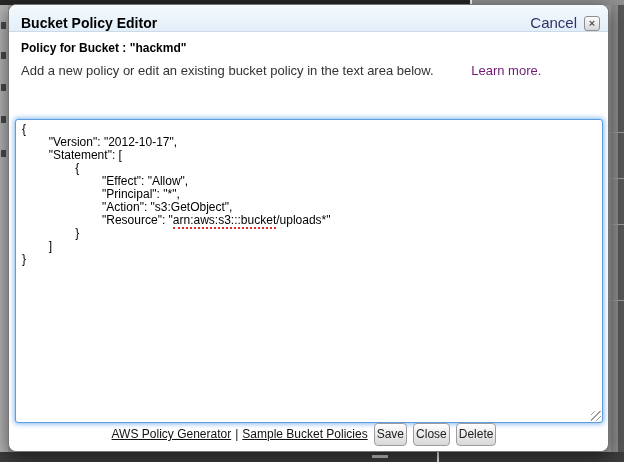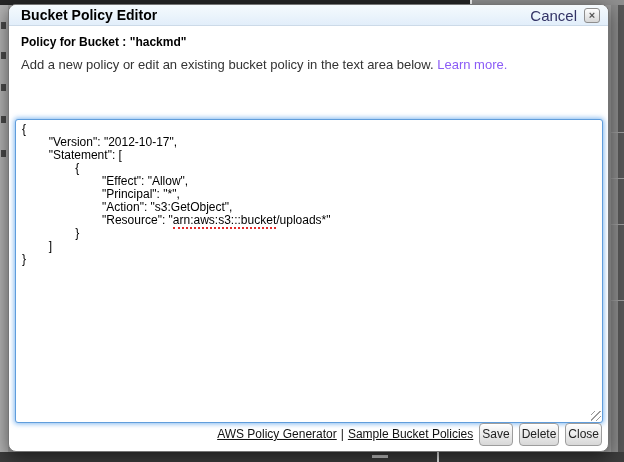--- a/index.html
+++ b/index.html
@@ -20,57 +20,57 @@
   .bg-left-strip { left:0; top:5px; width:8px; height:447px; background:#b2b2b2; }
   .bg-left-mark { left:1px; width:5px; height:7px; background:#4a4a4a; }
 
   
   .dialog {
     position:absolute; left:8px; top:4px; width:601px; height:448px;
     background:#fff; border:1px solid #757575; border-radius:8px;
     box-shadow:0 5px 18px rgba(0,0,0,0.55);
   }
   .titlebar {
-    display:flex; align-items:center; height:21px; padding:0 8px 0 12px;
+    display:flex; align-items:flex-end; height:27px; padding:0 8px 0 12px;
     background:linear-gradient(#f5fafd,#e2eefa);
     border-bottom:1px solid #ccdae8; border-radius:7px 7px 0 0;
   }
   .title { font-size:14px; font-weight:700; color:#000; flex:1; }
   .cancel-link { font-size:15px; color:#333366; text-decoration:none; cursor:pointer; }
   .close-btn {
     width:16px; height:15px; margin-left:7px; border:1px solid #8e8e8e; border-radius:3px;
     background:linear-gradient(#fdfdfd,#d7d7d7); display:flex; align-items:center; justify-content:center;
     cursor:pointer;
   }
   .close-btn span { font-size:11px; font-weight:700; color:#555; line-height:1; }
 
   .subtitle { padding:9px 12px 0; font-size:12px; font-weight:700; color:#000; }
   .description { padding:8px 12px 0; font-size:13px; color:#333; }
-  .learn-more { color:#8b5cf6; text-decoration:none; cursor:pointer; }
+  .learn-more { color:#701a75; text-decoration:none; cursor:pointer;margin-left:34px; }
 
   
   .policy-editor {
     position:absolute; left:6px; top:114px; width:588px; height:304px;
     background:#fff; border:1px solid #5f9ddc; border-radius:3px;
     box-shadow:0 0 5px 1px rgba(90,160,235,0.75);
     padding:3px 6px; overflow:hidden; cursor:text;
   }
   .policy-text { font-family:"Liberation Sans", sans-serif; font-size:12px; color:#000; tab-size:8; -moz-tab-size:8; }
   .policy-line { white-space:pre; line-height:13px; min-height:13px; }
   .squiggle { border-bottom:2px dotted #e02b2b; }
   .resize-handle {
     position:absolute; right:1px; bottom:1px; width:10px; height:10px;
     background:repeating-linear-gradient(-45deg, transparent 0 3px, #9a9a9a 3px 4px);
     cursor:nwse-resize;
   }
 
   
   .footer {
-    position:absolute; left:12px; right:6px; bottom:5px; height:24px;
-    display:flex; align-items:center; justify-content:flex-end;
+    position:absolute; left:12px; right:21px; bottom:5px; height:24px;
+    display:flex; align-items:center; justify-content:center;
   }
   .footer-links { font-size:12px; color:#111; }
   .footer-links a { color:#111; text-decoration:underline; cursor:pointer; }
   .link-sep { margin:0 4px; }
   .footer-buttons { display:flex; }
   .btn {
     margin-left:6px; padding:3px 2px 4px; font-size:12px; color:#222;
     border:1px solid #9d9d9d; border-radius:4px;
     background:linear-gradient(#fefefe,#d8d8d8);
     box-shadow:inset 0 1px 0 rgba(255,255,255,0.7);
@@ -129,18 +129,18 @@
         <div class="policy-line">	]</div>
         <div class="policy-line">}</div>
       </div>
     <div class="resize-handle"></div>
   </div>
 
   <div class="footer">
     <div class="footer-links"><a>AWS Policy Generator</a><span class="link-sep">|</span><a>Sample Bucket Policies</a></div>
     <div class="footer-buttons">
         <button class="btn">Save</button>
+        <button class="btn">Close</button>
         <button class="btn">Delete</button>
-        <button class="btn">Close</button>
       </div>
   </div>
 
 </div>
 
 </body></html>

